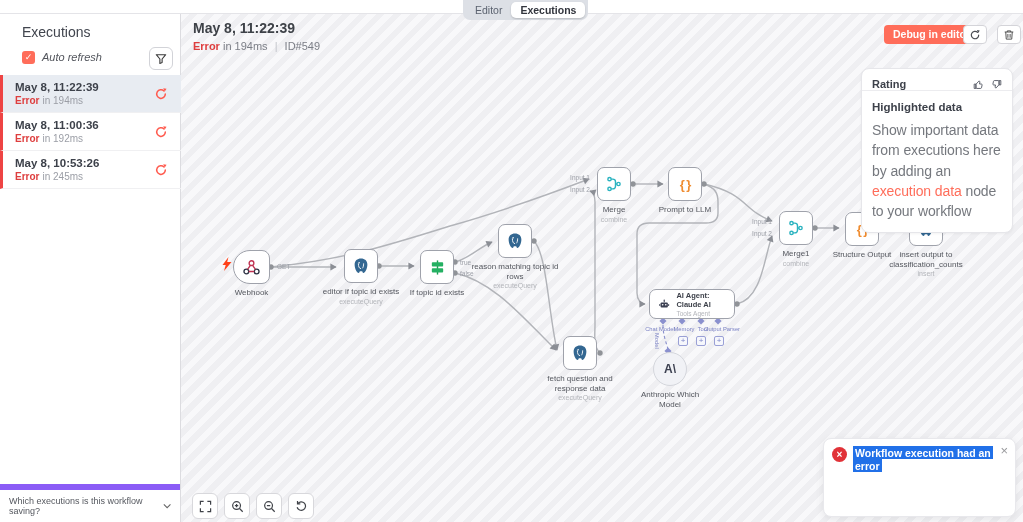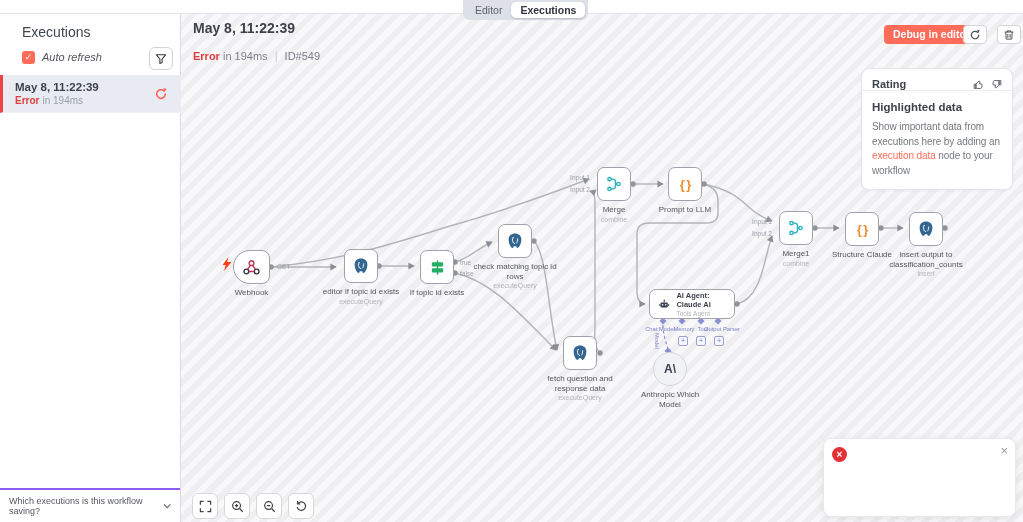--- a/index.html
+++ b/index.html
@@ -20,44 +20,44 @@
   .cb-label { position:absolute; left:42px; top:4px; font-size:11px; color:#52555c;font-style:italic; }
   .filter-btn { position:absolute; right:8px; top:0; width:24px; height:23px; background:#fff; border:1px solid #d2d3d8; border-radius:6px; display:flex; align-items:center; justify-content:center; }
   .exec-list { position:absolute; left:0; top:61px; width:181px; }
   .exec-item { position:relative; height:38px; border-left:3px solid #ee4444; border-bottom:1px solid #f0f0f2; padding:6px 0 0 12px; cursor:pointer; }
   .exec-item.selected { background:#e8ecf2; }
   .exec-date { font-size:11.5px; font-weight:700; color:#3d414a; }
   .exec-sub { font-size:10px; margin-top:2px; }
   .exec-sub .err { color:#de3e3e; font-weight:700; }
   .exec-sub .dur { color:#9b9ea6; margin-left:3px; }
   .retry { position:absolute; right:13px; top:12px; width:14px; height:14px; }
-  .sb-footer { position:absolute; left:0; bottom:0; width:180px; height:16px; border-top:2px solid #8b5cf6; display:flex; align-items:center; justify-content:space-between; padding:16px 9px;margin-top:31px; }
+  .sb-footer { position:absolute; left:0; bottom:0; width:180px; height:16px; border-top:6px solid #8b5cf6; display:flex; align-items:center; justify-content:space-between; padding:16px 9px;margin-top:31px; }
   .sb-footer .q { font-size:9px; color:#55585f; }
 
   
   .canvas { position:absolute; left:181px; top:14px; width:842px; height:508px;
     background:repeating-linear-gradient(135deg,#f8f8fa 0 6px,#efeff2 6px 12px); }
 
   .exec-header { position:absolute; left:193px; top:20px; z-index:7; }
   .eh-title { font-size:14px; font-weight:700; color:#3e4248; }
-  .eh-meta { font-size:11px; margin-top:14px; color:#7b7e86; }
+  .eh-meta { font-size:11px; margin-top:4px; color:#7b7e86; }
   .eh-meta .err { color:#de3e3e; font-weight:700; }
   .eh-meta .sep { color:#c3c5cb; margin:0 4px; }
   .debug-btn { position:absolute; left:884px; top:25px; height:19px; padding:0 9px; background:#ff6d5a; border:none; border-radius:4px; color:#fff; font-size:10.5px; font-weight:700; line-height:19px; cursor:pointer; z-index:7; }
   .icon-btn { position:absolute; top:25px; width:24px; height:19px; background:#fff; border:1px solid #d4d4d9; border-radius:4px; display:flex; align-items:center; justify-content:center; cursor:pointer; z-index:7; }
 
   
   .panel { position:absolute; left:861px; top:68px; width:152px; background:#fff; border:1px solid #e6e6ea; border-radius:8px; box-shadow:0 1px 3px rgba(0,0,0,.05); z-index:8; padding:9px 0 11px; }
   .panel .rating-row { display:flex; justify-content:space-between; align-items:center; padding:0 10px; }
   .panel .rating-label { font-size:11px; font-weight:700; color:#3d414a; }
   .thumbs { display:flex; gap:7px; }
   .add-tag { font-size:10px; color:#85888f; padding:10px 10px 9px; cursor:pointer; }
   .panel-div { border-top:1px solid #ececef; }
   .hd-title { font-size:11.5px; font-weight:700; color:#3d414a; padding:10px 10px 0; }
-  .hd-text { font-size:10px; letter-spacing:-0.1px; color:#75787e; line-height:1.45; padding:7px 10px 0; }
+  .hd-text { font-size:14px; letter-spacing:-0.1px; color:#75787e; line-height:1.45; padding:7px 10px 0; }
   .hd-text .lnk { color:#ff6d5a; cursor:pointer; }
 
   
   .wf-node { position:absolute; z-index:3; }
   .node-box { width:34px; height:34px; background:#fff; border:1.5px solid #9fa2ab; border-radius:7px; display:flex; align-items:center; justify-content:center; cursor:pointer; }
   .node-box.webhook { width:37px; border-radius:17px 8px 8px 17px; }
   .node-box.wide { width:86px; height:30px; justify-content:flex-start; padding-left:8px; }
   .node-box.circle { border-radius:50%; background:#f1f2f6; border:1.5px solid #d4d6dc; }
   .node-label { position:absolute; top:38px; left:50%; transform:translateX(-50%); text-align:center; font-size:8px; color:#54575e; line-height:1.2; width:100px; }
   .nl-sub { display:block; font-size:7px; color:#b3b5ba; margin-top:1px; }
@@ -110,20 +110,36 @@
       <div class="filter-btn">
         <svg width="12" height="12" viewBox="0 0 14 14">
             <path d="M1.5 2h11L8.3 7v4.2l-2.6 1V7z" fill="none" stroke="#3a3a3a" stroke-width="1.3" stroke-linejoin="round"></path>
           </svg>
       </div>
     </div>
     <div class="exec-list">
       <div class="exec-item selected">
         <div class="exec-date">May 8, 11:22:39</div>
         <div class="exec-sub"><span class="err">Error</span><span class="dur">in 194ms</span></div>
+        <svg class="retry" viewBox="0 0 14 14">
+            <path d="M11.3 7A4.3 4.3 0 1 1 10 4" fill="none" stroke="#ff5a4e" stroke-width="1.5" stroke-linecap="round"></path>
+            <path d="M9.2 1.2 12.5 1.8 10.8 4.6z" fill="#ff5a4e"></path>
+          </svg>
+      </div>
+      <div class="exec-item">
+        <div class="exec-date">May 8, 11:00:36</div>
+        <div class="exec-sub"><span class="err">Error</span><span class="dur">in 192ms</span></div>
+        <svg class="retry" viewBox="0 0 14 14">
+            <path d="M11.3 7A4.3 4.3 0 1 1 10 4" fill="none" stroke="#ff5a4e" stroke-width="1.5" stroke-linecap="round"></path>
+            <path d="M9.2 1.2 12.5 1.8 10.8 4.6z" fill="#ff5a4e"></path>
+          </svg>
+      </div>
+      <div class="exec-item">
+        <div class="exec-date">May 8, 10:53:26</div>
+        <div class="exec-sub"><span class="err">Error</span><span class="dur">in 245ms</span></div>
         <svg class="retry" viewBox="0 0 14 14">
             <path d="M11.3 7A4.3 4.3 0 1 1 10 4" fill="none" stroke="#ff5a4e" stroke-width="1.5" stroke-linecap="round"></path>
             <path d="M9.2 1.2 12.5 1.8 10.8 4.6z" fill="#ff5a4e"></path>
           </svg>
       </div>
     </div>
     <div class="sb-footer">
       <span class="q">Which executions is this workflow saving?</span>
       <svg width="9" height="6" viewBox="0 0 10 6">
           <path d="M1 1l4 4 4-4" stroke="#666" fill="none" stroke-width="1.3"></path>
@@ -273,21 +289,21 @@
   </div>
 
   <div class="wf-node" style="left:498px;top:224px">
     <div class="node-box">
       <svg width="18" height="18" viewBox="0 0 24 24">
         <path fill="#336791" d="M12 2C7 2 3.5 5 3.5 10c0 4.5 2 9.5 4.5 11 1.2.7 2-.2 2-1.2 0-.6.4-.8 1-.8h2c.6 0 1 .2 1 .8 0 1 .8 1.9 2 1.2 2.5-1.5 4.5-6.5 4.5-11C20.5 5 17 2 12 2z"></path>
         <path fill="none" stroke="#fff" stroke-width="1.2" d="M8.5 8.5c0 4 1 7 3.5 7M15.5 8.5c0 3-.5 5-1.5 6.5"></path>
         <circle cx="9.5" cy="7.5" r="1" fill="#fff"></circle>
       </svg>
     </div>
-    <div class="node-label" style="width:96px"><span>check matching topic id rows</span><span class="nl-sub">executeQuery</span></div>
+    <div class="node-label" style="width:96px"><span>reason matching topic id rows</span><span class="nl-sub">executeQuery</span></div>
   </div>
 
   <div class="wf-node" style="left:597px;top:167px">
     <div class="node-box">
       <svg width="18" height="18" viewBox="0 0 24 24" fill="none" stroke="#2bb3c0" stroke-width="1.9">
         <circle cx="6" cy="5.5" r="2.2"></circle>
           <circle cx="6" cy="18.5" r="2.2"></circle>
           <circle cx="18" cy="12" r="2.2"></circle>
         <path d="M8 5.5h2.5c2 0 3.5 1.5 3.5 3.5M8 18.5h2.5c2 0 3.5-1.5 3.5-3.5M14 9v6M14 12h1.8"></path>
       </svg>
@@ -347,21 +363,21 @@
         <path d="M8 5.5h2.5c2 0 3.5 1.5 3.5 3.5M8 18.5h2.5c2 0 3.5-1.5 3.5-3.5M14 9v6M14 12h1.8"></path>
       </svg>
     </div>
     <div class="node-label"><span>Merge1</span><span class="nl-sub">combine</span></div>
   </div>
 
   <div class="wf-node" style="left:845px;top:212px">
     <div class="node-box">
         <span class="braces">{ }</span>
       </div>
-    <div class="node-label"><span>Structure Claude</span></div>
+    <div class="node-label"><span>Structure Output</span></div>
   </div>
 
   <div class="wf-node" style="left:909px;top:212px">
     <div class="node-box">
       <svg width="18" height="18" viewBox="0 0 24 24">
         <path fill="#336791" d="M12 2C7 2 3.5 5 3.5 10c0 4.5 2 9.5 4.5 11 1.2.7 2-.2 2-1.2 0-.6.4-.8 1-.8h2c.6 0 1 .2 1 .8 0 1 .8 1.9 2 1.2 2.5-1.5 4.5-6.5 4.5-11C20.5 5 17 2 12 2z"></path>
         <path fill="none" stroke="#fff" stroke-width="1.2" d="M8.5 8.5c0 4 1 7 3.5 7M15.5 8.5c0 3-.5 5-1.5 6.5"></path>
         <circle cx="9.5" cy="7.5" r="1" fill="#fff"></circle>
       </svg>
     </div>
@@ -389,16 +405,17 @@
     <svg width="13" height="13" viewBox="0 0 14 14" fill="none" stroke="#3f4248" stroke-width="1.3">
         <path d="M2.9 4A4.6 4.6 0 1 1 2.3 7.8"></path>
         <path d="M2.7 1.2v3h3"></path>
       </svg>
   </div>
 
   <div class="toast">
     <div class="toast-badge">×</div>
     <div class="toast-close">×</div>
     <div class="toast-body">
+      <div class="toast-title"><span class="hl">Workflow execution had an error</span></div>
     </div>
   </div>
 
 </div>
 
 </body></html>

